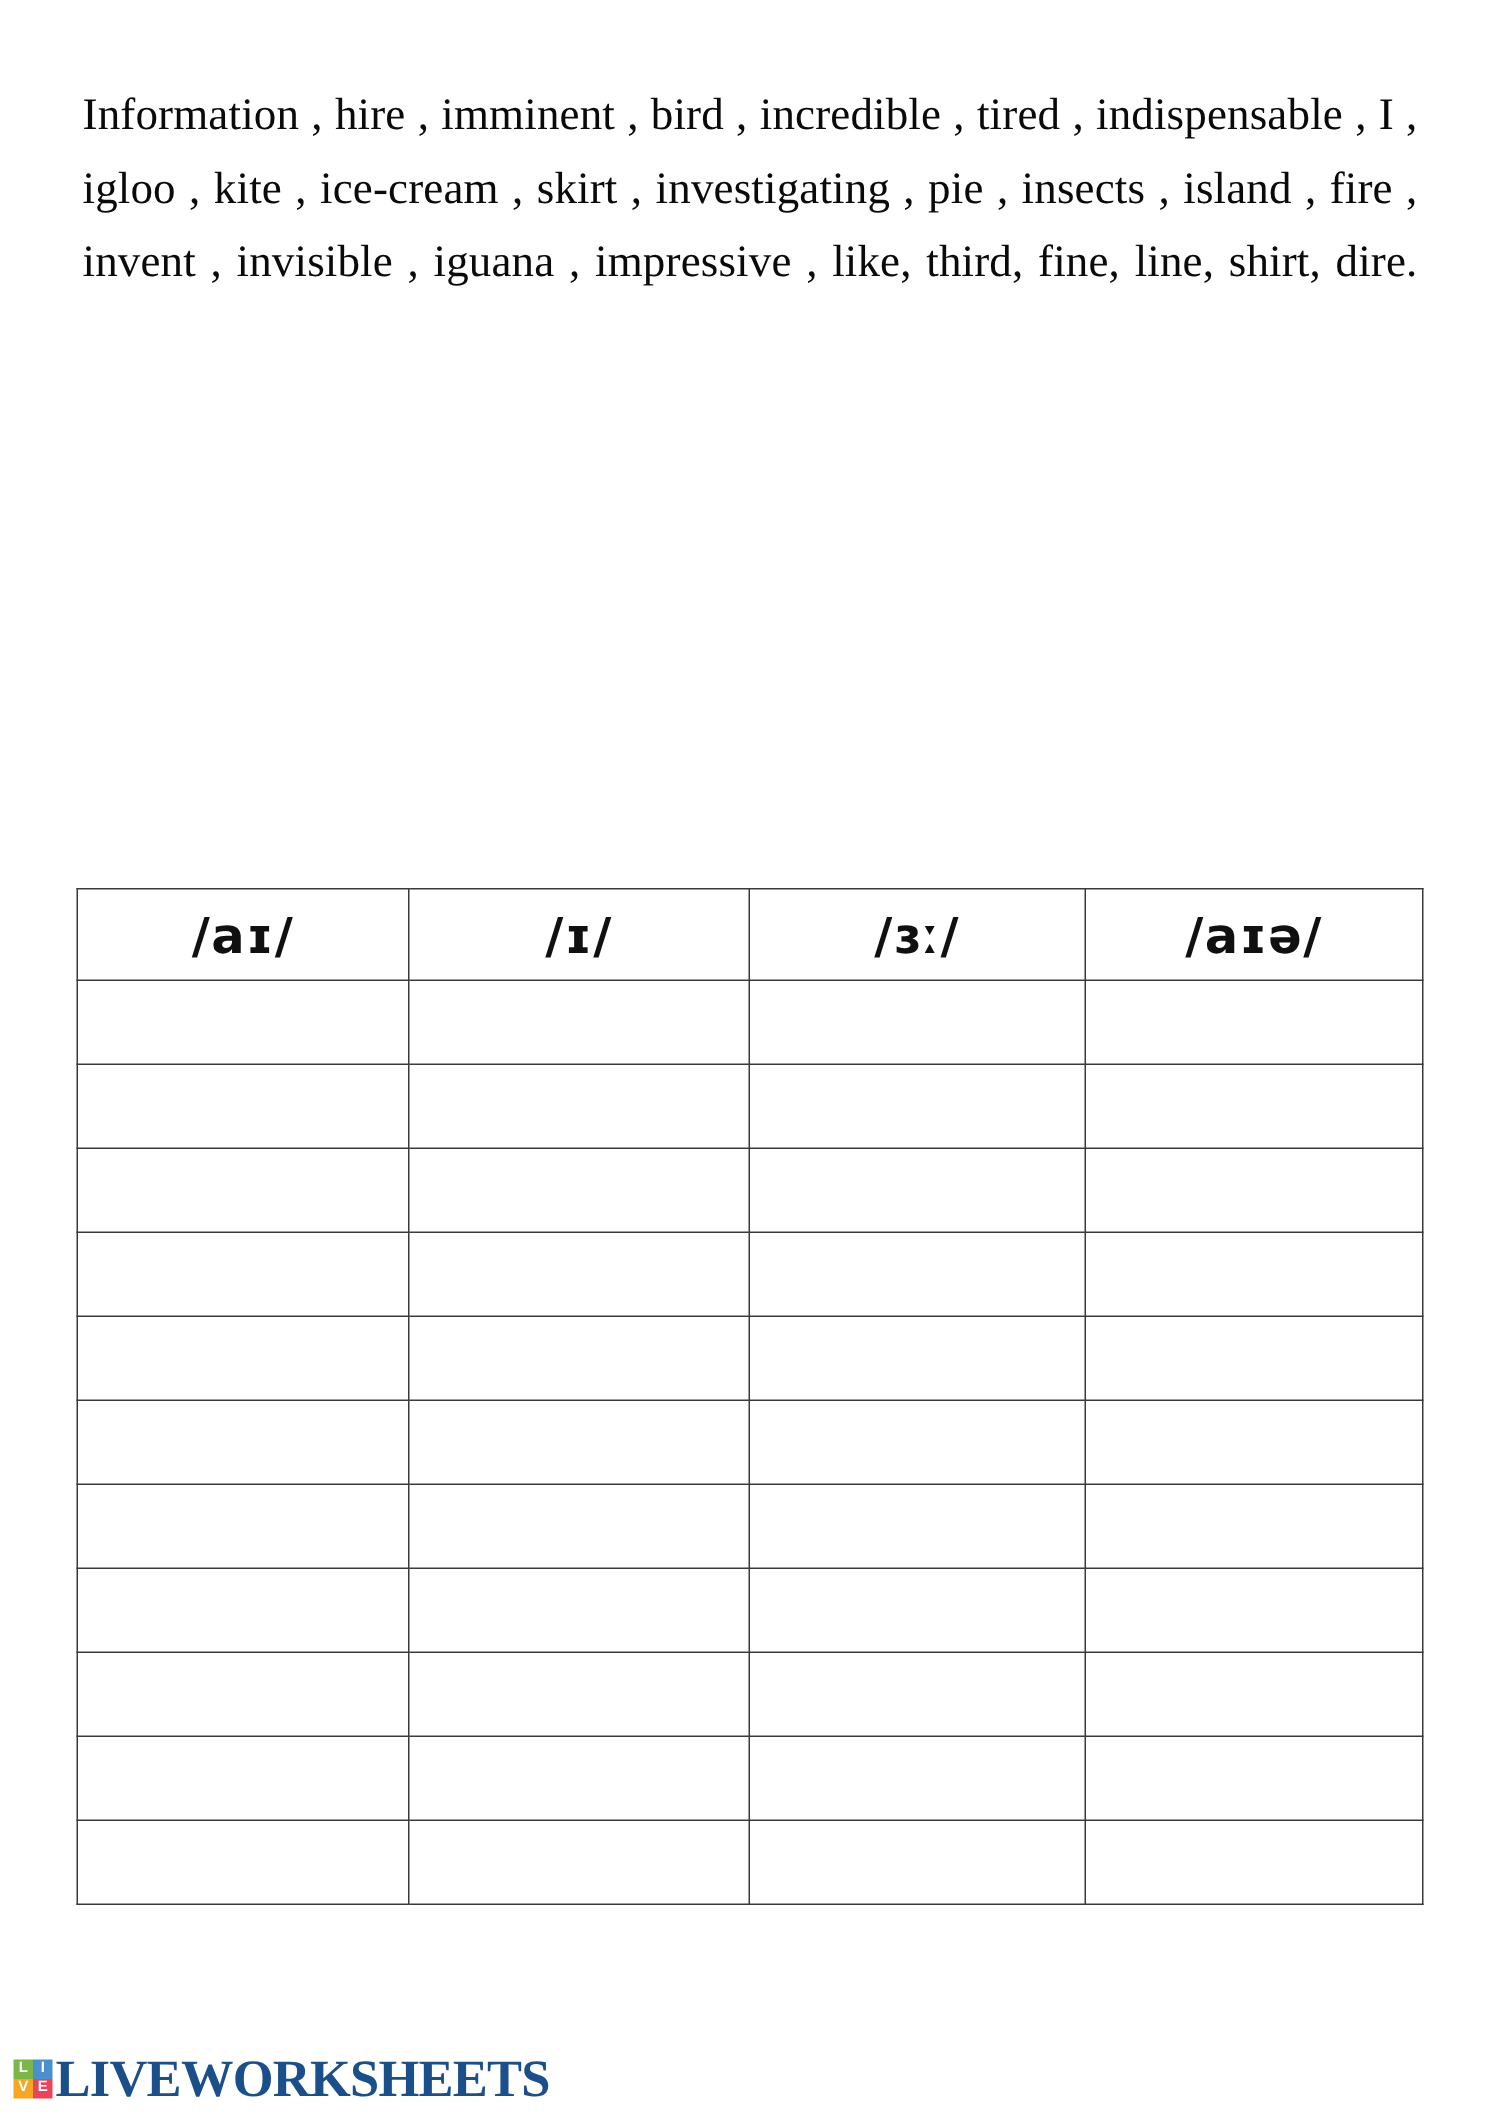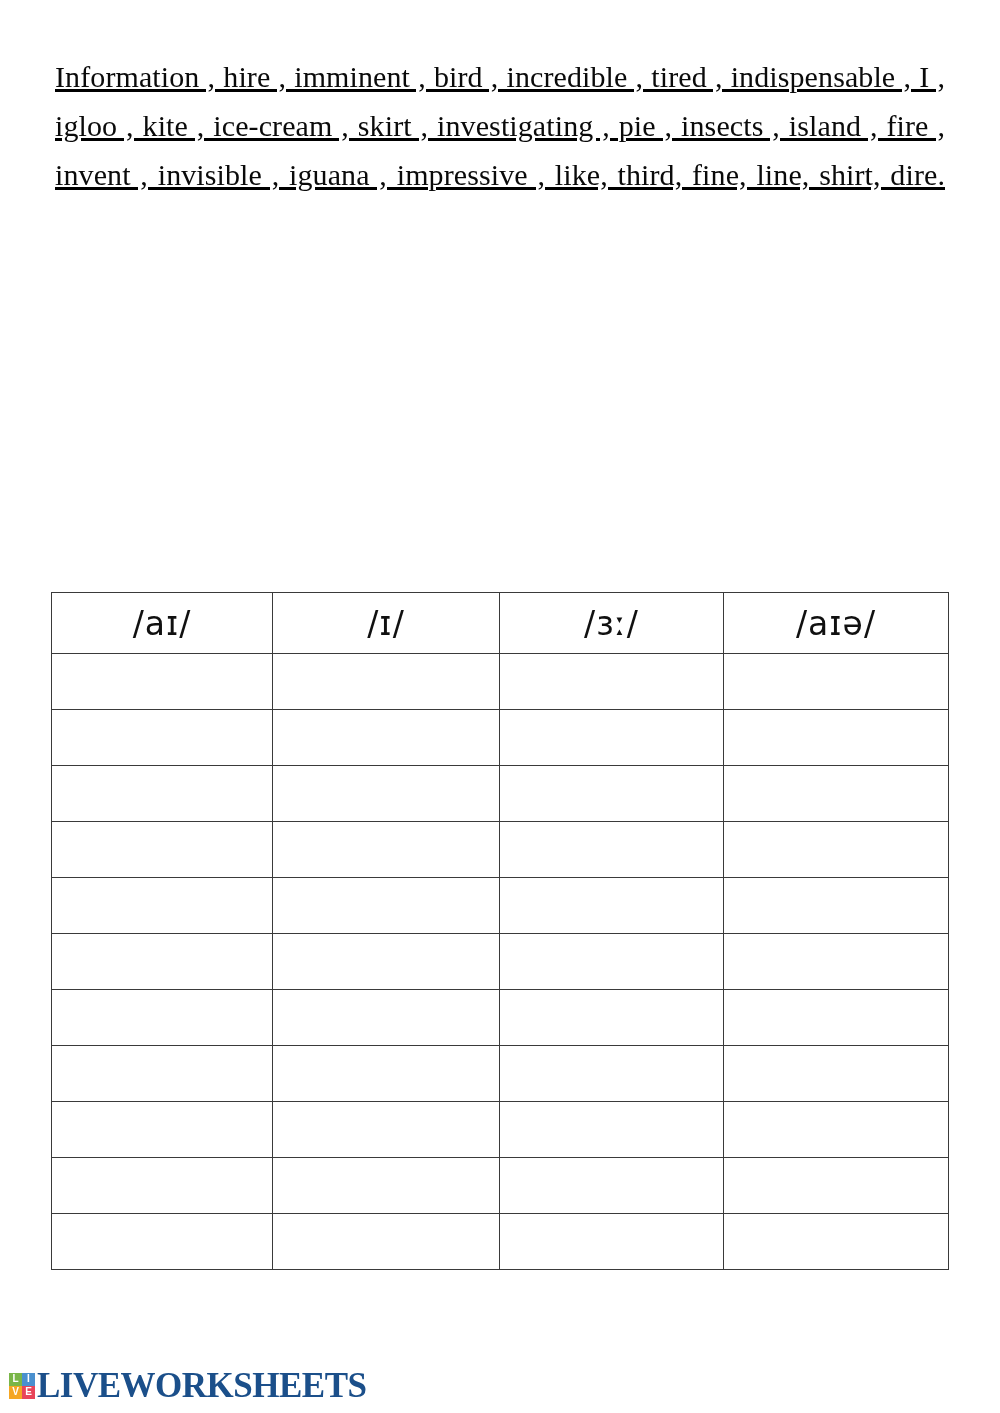--- a/index.html
+++ b/index.html
@@ -15,21 +15,20 @@
     color: #000000;
     overflow: hidden;
   }
 
   
   .worksheet-body {
     position: absolute;
     left: 55px;
     top: 52px;
     width: 890px;
-    text-decoration: underline;
   }
   .word-bank {
     font-family: "Liberation Serif", "DejaVu Serif", serif;
     font-size: 30px;
     line-height: 49px;
     text-align: justify;
     text-justify: inter-word;
     color: #0a0a0a;
     margin: 0;
     letter-spacing: 0.1px;
@@ -58,21 +57,21 @@
   table.sort-table col.c4 { width: 225px; }
 
   table.sort-table th,
   table.sort-table td {
     border: 1px solid #3a3a3a;
     padding: 0;
     margin: 0;
   }
   table.sort-table th {
     height: 60px;
-    font-weight: normal;
+    font-weight: bold;
     text-align: center;
     vertical-align: middle;
   }
   .phoneme {
     font-family: "DejaVu Sans", sans-serif;
     font-size: 33px;
     line-height: 1;
     color: #101010;
     letter-spacing: 1px;
     display: inline-block;

